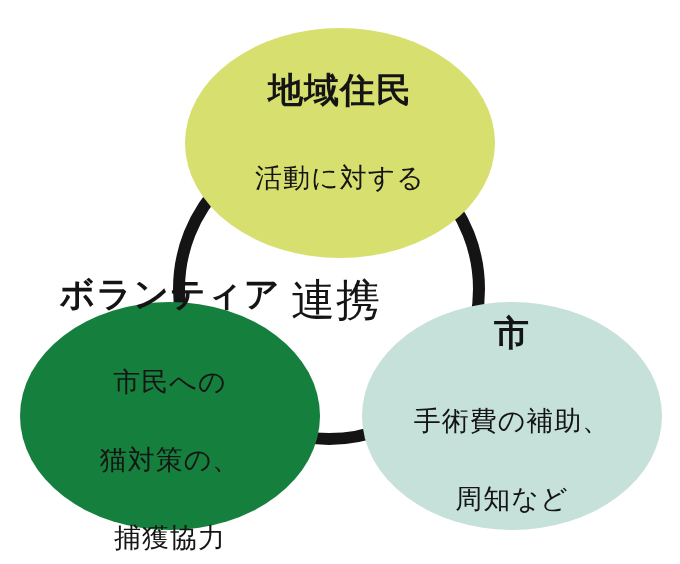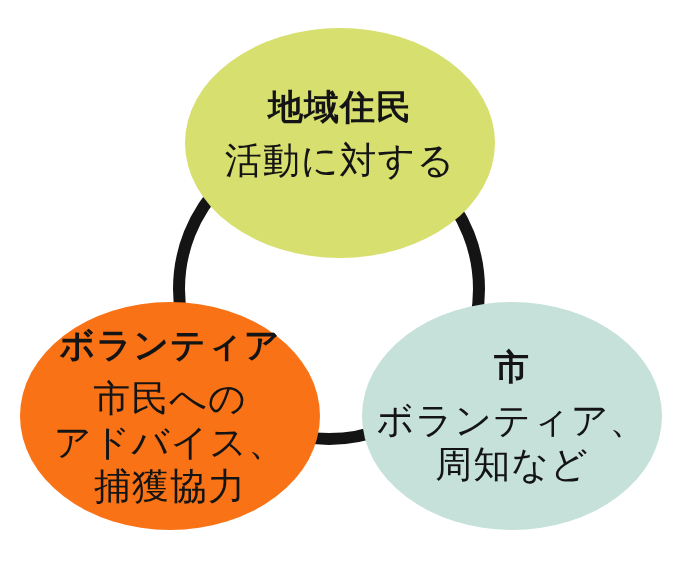--- a/index.html
+++ b/index.html
@@ -30,49 +30,50 @@
   .node {
     position: absolute;
     border-radius: 50%;
     display: flex;
     flex-direction: column;
     align-items: center;
     justify-content: center;
     text-align: center;
     z-index: 2;
     box-sizing: border-box;
+    gap: 34px;
   }
   .node .title {
     font-weight: bold;
     font-size: 35px;
     line-height: 44px;
     letter-spacing: 1px;
     margin-bottom: 10px;
     white-space: nowrap;
   }
   .node .line {
-    font-size: 37px;
+    font-size: 27px;
     line-height: 44px;
     letter-spacing: 1px;
     white-space: nowrap;
   }
   .node-residents {
     left: 185px;
     top: 28px;
     width: 310px;
     height: 230px;
     background: #d7df6f;
     padding-bottom: 18px;
   }
   .node-volunteers {
     left: 20px;
     top: 302px;
     width: 300px;
     height: 228px;
-    background: #f97316;
+    background: #15803d;
   }
   .node-city {
     left: 362px;
     top: 302px;
     width: 300px;
     height: 228px;
     background: #c5e1da;
   }
   .center-label {
     position: absolute;
@@ -94,24 +95,25 @@
   <div class="ring"></div>
 
   <div class="node node-residents">
     <div class="title">地域住民</div>
     <div class="line">活動に対する</div>
   </div>
 
   <div class="node node-volunteers">
     <div class="title">ボランティア</div>
     <div class="line">市民への</div>
-    <div class="line">アドバイス、</div>
+    <div class="line">猫対策の、</div>
     <div class="line">捕獲協力</div>
   </div>
 
   <div class="node node-city">
     <div class="title">市</div>
-    <div class="line">ボランティア、</div>
+    <div class="line">手術費の補助、</div>
     <div class="line">周知など</div>
   </div>
 
+  <div class="center-label">連携</div>
 
 </div>
 
 </body></html>

